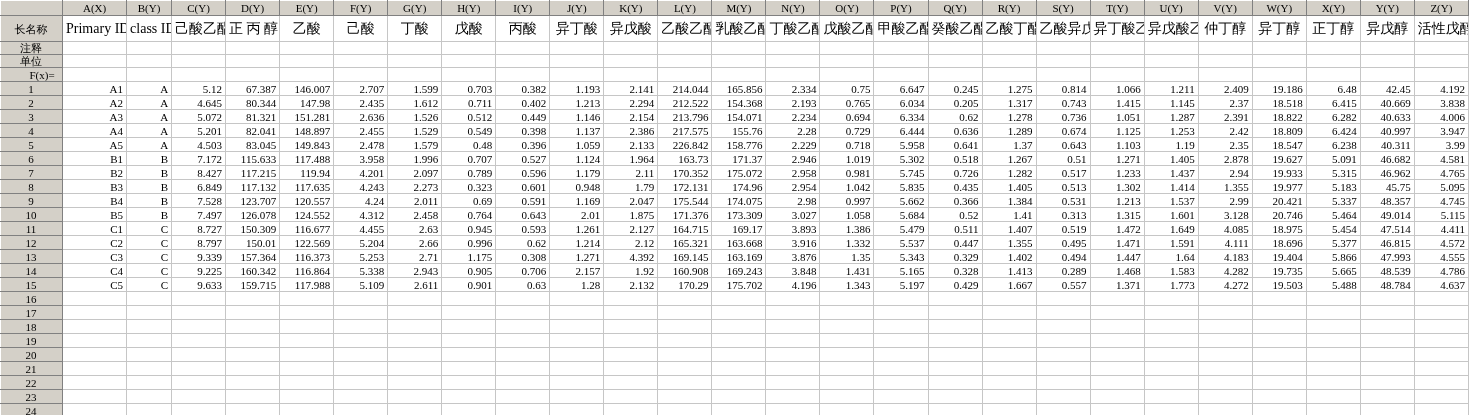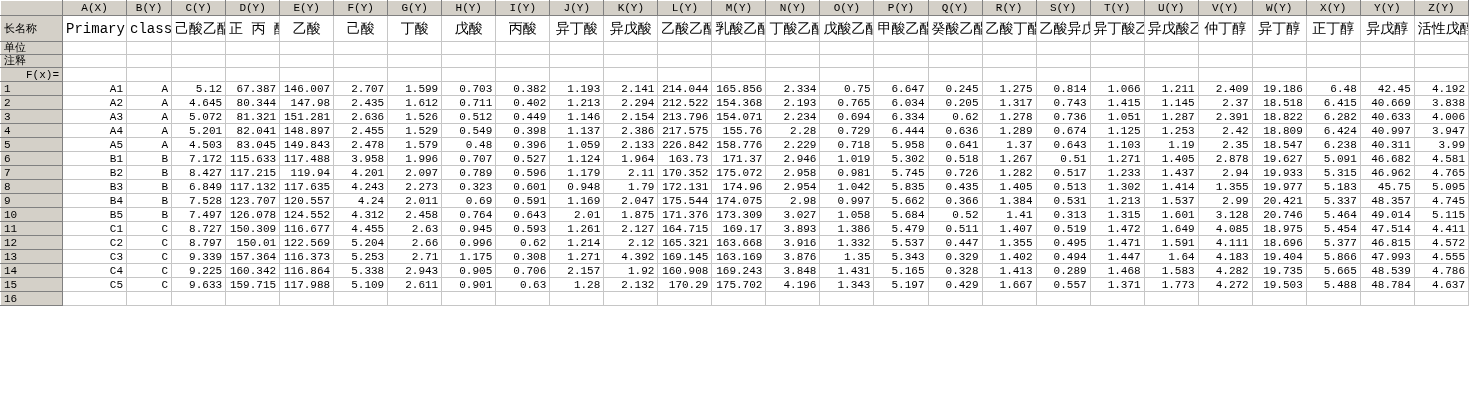--- a/index.html
+++ b/index.html
@@ -1,33 +1,33 @@
 <!DOCTYPE html>
 <html style="--grid: #c6c6c6; --hdrbg: #d4d0c8; --yel1: #ffffc8; --yel2: #ffffe4;"><head>
 <meta charset="utf-8">
 <style>
   html,body{margin:0;padding:0;}
   #sheet-viewport{
-    width:1469px;height:306px;overflow:hidden;background:#be185d;
-    font-family:Liberation Mono, monospace;
+    width:1469px;height:415px;overflow:hidden;background:#be185d;
+    font-family:Liberation Serif, serif;
     font-size:11px;color:#000;position:relative;
   }
   table.ws{border-collapse:collapse;table-layout:fixed;width:1469px;}
   table.ws td{
     padding:0 3px;height:13px;overflow:hidden;white-space:nowrap;
     border-right:1px solid var(--grid);border-bottom:1px solid var(--grid);
     background:#fff;line-height:12px;vertical-align:middle;
   }
   
   table.ws td.hdr{
     background:var(--hdrbg);text-align:center;
     border-top:1px solid #ffffff;border-left:1px solid #ffffff;
     border-right:1px solid #808080;border-bottom:1px solid #808080;
   }
-  table.ws td.rowhdr{text-align:left;padding-right:4px;margin-left:24px;}
+  table.ws td.rowhdr{text-align:center;padding-right:4px;margin-left:24px;}
   tr.colhead td{height:14px;}
   tr.longname td{height:25px;text-align:center;}
   tr.param td{height:12px;}
   tr.fxrow td{height:13px;padding-left:25px;}
   tr.datarow td{height:13px;}
   td.yellow1{background:var(--yel1);}
   td.yellow2{background:var(--yel2);}
   td.num{text-align:right;}
   td.txt{text-align:right;}
   td.longcell{font-size:14px;letter-spacing:0;}
@@ -119,50 +119,50 @@
           <td class="yellow1 longcell">乙酸异戊酯</td>
           <td class="yellow1 longcell">异丁酸乙酯</td>
           <td class="yellow1 longcell">异戊酸乙酯</td>
           <td class="yellow1 longcell">仲丁醇</td>
           <td class="yellow1 longcell">异丁醇</td>
           <td class="yellow1 longcell">正丁醇</td>
           <td class="yellow1 longcell">异戊醇</td>
           <td class="yellow1 longcell">活性戊醇</td>
         </tr>
         <tr class="param">
+          <td class="hdr rowhdr">注释</td>
+          <td class="yellow2"></td>
+          <td class="yellow2"></td>
+          <td class="yellow2"></td>
+          <td class="yellow2"></td>
+          <td class="yellow2"></td>
+          <td class="yellow2"></td>
+          <td class="yellow2"></td>
+          <td class="yellow2"></td>
+          <td class="yellow2"></td>
+          <td class="yellow2"></td>
+          <td class="yellow2"></td>
+          <td class="yellow2"></td>
+          <td class="yellow2"></td>
+          <td class="yellow2"></td>
+          <td class="yellow2"></td>
+          <td class="yellow2"></td>
+          <td class="yellow2"></td>
+          <td class="yellow2"></td>
+          <td class="yellow2"></td>
+          <td class="yellow2"></td>
+          <td class="yellow2"></td>
+          <td class="yellow2"></td>
+          <td class="yellow2"></td>
+          <td class="yellow2"></td>
+          <td class="yellow2"></td>
+          <td class="yellow2"></td>
+        </tr>
+        <tr class="param">
           <td class="hdr rowhdr">单位</td>
-          <td class="yellow2"></td>
-          <td class="yellow2"></td>
-          <td class="yellow2"></td>
-          <td class="yellow2"></td>
-          <td class="yellow2"></td>
-          <td class="yellow2"></td>
-          <td class="yellow2"></td>
-          <td class="yellow2"></td>
-          <td class="yellow2"></td>
-          <td class="yellow2"></td>
-          <td class="yellow2"></td>
-          <td class="yellow2"></td>
-          <td class="yellow2"></td>
-          <td class="yellow2"></td>
-          <td class="yellow2"></td>
-          <td class="yellow2"></td>
-          <td class="yellow2"></td>
-          <td class="yellow2"></td>
-          <td class="yellow2"></td>
-          <td class="yellow2"></td>
-          <td class="yellow2"></td>
-          <td class="yellow2"></td>
-          <td class="yellow2"></td>
-          <td class="yellow2"></td>
-          <td class="yellow2"></td>
-          <td class="yellow2"></td>
-        </tr>
-        <tr class="param">
-          <td class="hdr rowhdr">注释</td>
           <td class="yellow2"></td>
           <td class="yellow2"></td>
           <td class="yellow2"></td>
           <td class="yellow2"></td>
           <td class="yellow2"></td>
           <td class="yellow2"></td>
           <td class="yellow2"></td>
           <td class="yellow2"></td>
           <td class="yellow2"></td>
           <td class="yellow2"></td>

